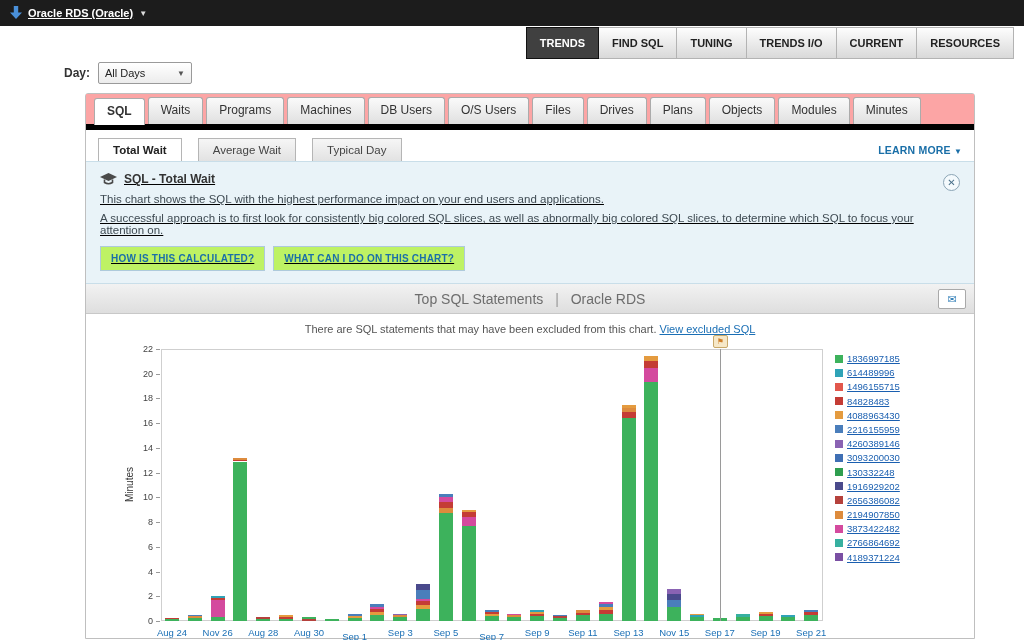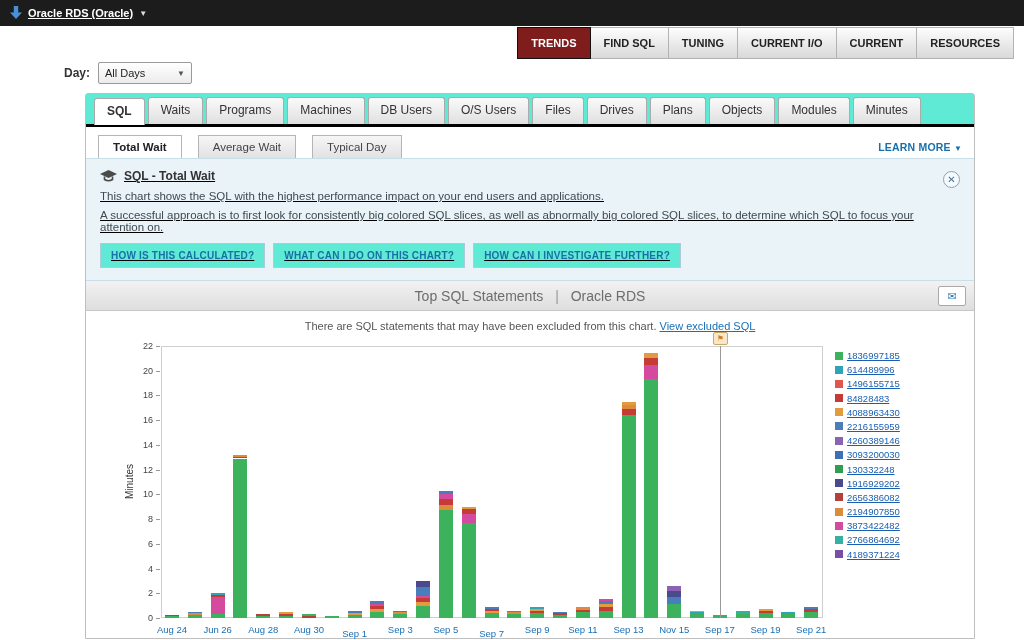--- a/index.html
+++ b/index.html
@@ -11,34 +11,34 @@
     background:#1c1c1c; display:flex; align-items:center; padding:0 10px; gap:6px; }
   .topbar .db-title { color:#fff; font-size:11px; font-weight:bold; text-decoration:underline; cursor:pointer; }
   .topbar .caret { color:#ddd; font-size:8px; }
 
   
   .top-tabs { position:absolute; top:27px; right:10px; display:flex; }
   .top-tab { font-size:11px; font-weight:bold; color:#222; padding:9px 13px;
     background:linear-gradient(#fdfdfd,#d9d9d9); border:1px solid #b3b3b3; border-left:none;
     cursor:pointer; white-space:nowrap; }
   .top-tab:first-child { border-left:1px solid #b3b3b3; }
-  .top-tab.active { background:#7f1d1d; color:#fff; border-color:#111; }
+  .top-tab.active { background:#404040; color:#fff; border-color:#111; }
 
   
   .day-row { position:absolute; left:64px; top:62px; display:flex; align-items:center; gap:8px; }
   .day-label { font-size:12px; font-weight:bold; color:#333; }
   .day-select { width:94px; height:22px; border:1px solid #9a9a9a; border-radius:2px;
     background:linear-gradient(#fff,#ececec); font-size:11px; color:#222;
     display:flex; align-items:center; justify-content:space-between; padding:0 6px; cursor:pointer; }
   .day-select .caret { font-size:8px; color:#555; }
 
   
   .panel { position:absolute; left:85px; top:93px; width:890px; height:546px;
     background:#fff; border:1px solid #bfbfbf; border-radius:3px 3px 0 0; }
-  .main-tabs { display:flex; padding:3px 8px 0 8px; border-bottom:3px solid #000000; background:#5eead4; }
+  .main-tabs { display:flex; padding:3px 8px 0 8px; border-bottom:6px solid #000000; background:#fca5a5; }
   .main-tab { font-size:12px; color:#333; padding:5px 12px 6px; margin-right:3px;
     border:1px solid #ababab; border-bottom:none; border-radius:3px 3px 0 0;
     background:linear-gradient(#fafafa,#e0e0e0); cursor:pointer; position:relative; }
   .main-tab.active { background:#fff; font-weight:bold; top:1px; padding-bottom:7px; }
 
   
   .subtab-row { display:flex; align-items:center; padding:8px 12px 0 12px; }
   .sub-tab { font-size:11.5px; color:#444; padding:5px 14px; margin-right:16px;
     border:1px solid #b5b5b5; background:linear-gradient(#f6f6f6,#e2e2e2);
     border-bottom:none; cursor:pointer; }
@@ -50,21 +50,21 @@
   
   .info-panel { background:#e9f3f8; border-top:1px solid #c9dee9; border-bottom:1px solid #c9dee9;
     padding:10px 14px 12px; position:relative;text-decoration:underline; }
   .info-title-row { display:flex; align-items:center; gap:7px; margin-bottom:7px; }
   .info-title { font-size:12px; font-weight:bold; color:#333; }
   .info-close { position:absolute; right:14px; top:12px; width:17px; height:17px;
     border:1px solid #8aa4b5; border-radius:50%; background:#f4fafd; color:#49708a;
     font-size:10px; line-height:15px; text-align:center; cursor:pointer; }
   .info-line { font-size:11.5px; color:#3e4a52; margin-bottom:7px; }
   .info-buttons { display:flex; gap:8px; margin-top:10px; }
-  .info-btn { font-size:10px; font-weight:bold; color:#1a6fa8; background:#5eead4;
+  .info-btn { font-size:10px; font-weight:bold; color:#1a6fa8; background:#bef264;
     border:1px solid #aecadb; padding:6px 10px; cursor:pointer; letter-spacing:.2px; }
 
   
   .chart-header { height:30px; background:linear-gradient(#f2f2f2,#dedede);
     border-bottom:1px solid #c8c8c8; display:flex; align-items:center; position:relative; }
   .chart-header-title { width:100%; text-align:center; font-size:14px; color:#6d6d6d; }
   .chart-header-title .sep { margin:0 8px; color:#999; }
   .mail-btn { position:absolute; right:8px; top:5px; width:28px; height:20px;
     background:#fff; border:1px solid #a9a9a9; border-radius:2px; text-align:center;
     line-height:18px; font-size:11px; color:#2a7ab5; cursor:pointer; }
@@ -100,21 +100,21 @@
       </svg>
   </span>
   <span class="db-title">Oracle RDS (Oracle)</span>
   <span class="caret">▼</span>
 </div>
 
 <div class="top-tabs">
     <div class="top-tab active">TRENDS</div>
     <div class="top-tab">FIND SQL</div>
     <div class="top-tab">TUNING</div>
-    <div class="top-tab">CURRENT I/O</div>
+    <div class="top-tab">TRENDS I/O</div>
     <div class="top-tab">CURRENT</div>
     <div class="top-tab">RESOURCES</div>
   </div>
 
 <div class="day-row">
   <span class="day-label">Day:</span>
   <div class="day-select">
     <span>All Days</span>
     <span class="caret">▼</span>
   </div>
@@ -157,21 +157,20 @@
           </svg>
       </span>
       <span class="info-title">SQL - Total Wait</span>
     </div>
     <div class="info-close">✕</div>
     <div class="info-line">This chart shows the SQL with the highest performance impact on your end users and applications.</div>
     <div class="info-line">A successful approach is to first look for consistently big colored SQL slices, as well as abnormally big colored SQL slices, to determine which SQL to focus your attention on.</div>
     <div class="info-buttons">
         <div class="info-btn">HOW IS THIS CALCULATED?</div>
         <div class="info-btn">WHAT CAN I DO ON THIS CHART?</div>
-        <div class="info-btn">HOW CAN I INVESTIGATE FURTHER?</div>
       </div>
   </div>
 
   <div class="chart-header">
     <div class="chart-header-title">
       <span>Top SQL Statements</span>
       <span class="sep">|</span>
       <span>Oracle RDS</span>
     </div>
     <div class="mail-btn">✉</div>
@@ -212,21 +211,21 @@
       <div class="bar-seg" title="Aug 24 — 2317864201" style="left: 79px; width: 14px; height: 1.85455px; top: 282.145px; background: rgb(61, 178, 92);"></div>
       <div class="bar-seg" title="Aug 24 — 84828483" style="left: 79px; width: 14px; height: 1.23636px; top: 280.909px; background: rgb(196, 60, 53);"></div>
       <div class="xtick-label" style="left: 66px; top: 290px;">Aug 24</div>
       <div class="bar-seg" title="Aug 25 — 2317864201" style="left: 101.828px; width: 14px; height: 3.09091px; top: 280.909px; background: rgb(61, 178, 92);"></div>
       <div class="bar-seg" title="Aug 25 — 2194907850" style="left: 101.828px; width: 14px; height: 1.85455px; top: 279.055px; background: rgb(221, 139, 61);"></div>
       <div class="bar-seg" title="Aug 25 — 2216155959" style="left: 101.828px; width: 14px; height: 1.23636px; top: 277.818px; background: rgb(74, 126, 187);"></div>
       <div class="bar-seg" title="Aug 26 — 2317864201" style="left: 124.655px; width: 14px; height: 4.32727px; top: 279.673px; background: rgb(61, 178, 92);"></div>
       <div class="bar-seg" title="Aug 26 — 3873422482" style="left: 124.655px; width: 14px; height: 16.6909px; top: 262.982px; background: rgb(212, 74, 158);"></div>
       <div class="bar-seg" title="Aug 26 — 84828483" style="left: 124.655px; width: 14px; height: 1.85455px; top: 261.127px; background: rgb(196, 60, 53);"></div>
       <div class="bar-seg" title="Aug 26 — 487379649" style="left: 124.655px; width: 14px; height: 1.85455px; top: 259.273px; background: rgb(47, 163, 183);"></div>
-      <div class="xtick-label" style="left: 111.655px; top: 290px;">Jun 26</div>
+      <div class="xtick-label" style="left: 111.655px; top: 290px;">Nov 26</div>
       <div class="bar-seg" title="Aug 27 — 2317864201" style="left: 147.483px; width: 14px; height: 159.491px; top: 124.509px; background: rgb(61, 178, 92);"></div>
       <div class="bar-seg" title="Aug 27 — 84828483" style="left: 147.483px; width: 14px; height: 1.85455px; top: 122.655px; background: rgb(196, 60, 53);"></div>
       <div class="bar-seg" title="Aug 27 — 2194907850" style="left: 147.483px; width: 14px; height: 1.85455px; top: 120.8px; background: rgb(221, 139, 61);"></div>
       <div class="bar-seg" title="Aug 28 — 2317864201" style="left: 170.31px; width: 14px; height: 1.85455px; top: 282.145px; background: rgb(61, 178, 92);"></div>
       <div class="bar-seg" title="Aug 28 — 2656386082" style="left: 170.31px; width: 14px; height: 1.85455px; top: 280.291px; background: rgb(181, 65, 60);"></div>
       <div class="xtick-label" style="left: 157.31px; top: 290px;">Aug 28</div>
       <div class="bar-seg" title="Aug 29 — 2317864201" style="left: 193.138px; width: 14px; height: 2.47273px; top: 281.527px; background: rgb(61, 178, 92);"></div>
       <div class="bar-seg" title="Aug 29 — 84828483" style="left: 193.138px; width: 14px; height: 1.85455px; top: 279.673px; background: rgb(196, 60, 53);"></div>
       <div class="bar-seg" title="Aug 29 — 4088963430" style="left: 193.138px; width: 14px; height: 1.23636px; top: 278.436px; background: rgb(228, 155, 63);"></div>
       <div class="bar-seg" title="Aug 30 — 2656386082" style="left: 215.966px; width: 14px; height: 1.85455px; top: 282.145px; background: rgb(181, 65, 60);"></div>

